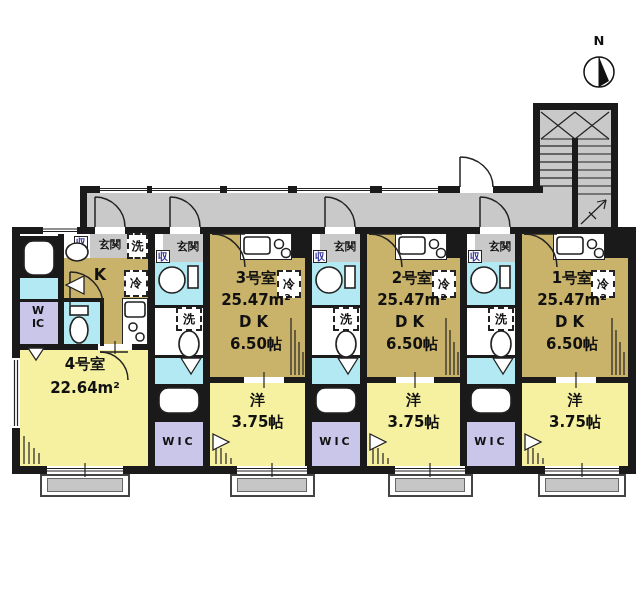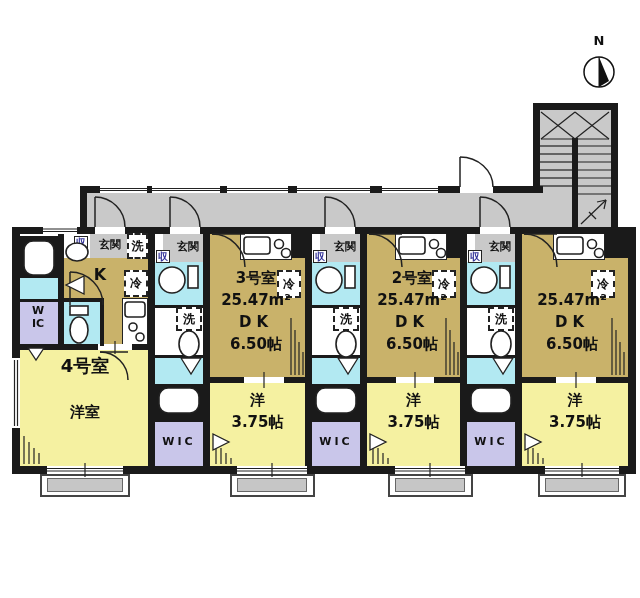--- a/index.html
+++ b/index.html
@@ -369,27 +369,28 @@
   <div class="lab" style="left:210px;top:392px;width:95px;font-size:15px;">洋</div>
   <div class="lab" style="left:210px;top:414px;width:95px;font-size:15px;">3.75帖</div>
 
   <div class="lab" style="left:367px;top:270px;width:90px;font-size:15px;">2号室</div>
   <div class="lab" style="left:367px;top:292px;width:90px;font-size:15px;">25.47m²</div>
   <div class="lab" style="left:367px;top:314px;width:90px;font-size:15px;letter-spacing:5px;">DK</div>
   <div class="lab" style="left:367px;top:336px;width:90px;font-size:15px;">6.50帖</div>
   <div class="lab" style="left:367px;top:392px;width:93px;font-size:15px;">洋</div>
   <div class="lab" style="left:367px;top:414px;width:93px;font-size:15px;">3.75帖</div>
 
+  <div class="lab" style="left:522px;top:270px;width:100px;font-size:15px;">1号室</div>
   <div class="lab" style="left:522px;top:292px;width:100px;font-size:15px;">25.47m²</div>
   <div class="lab" style="left:522px;top:314px;width:100px;font-size:15px;letter-spacing:5px;">DK</div>
   <div class="lab" style="left:522px;top:336px;width:100px;font-size:15px;">6.50帖</div>
   <div class="lab" style="left:522px;top:392px;width:106px;font-size:15px;">洋</div>
   <div class="lab" style="left:522px;top:414px;width:106px;font-size:15px;">3.75帖</div>
 
-  <div class="lab" style="left:30px;top:356px;width:110px;font-size:18px;">4号室</div>
-  <div class="lab" style="left:30px;top:404px;width:110px;font-size:15px;">洋室</div>
+  <div class="lab" style="left:30px;top:356px;width:110px;font-size:15px;">4号室</div>
+  <div class="lab" style="left:30px;top:380px;width:110px;font-size:15px;">22.64m²</div>
 
   <div class="lab" style="left:155px;top:436px;width:48px;font-size:11px;letter-spacing:3px;">WIC</div>
   <div class="lab" style="left:312px;top:436px;width:48px;font-size:11px;letter-spacing:3px;">WIC</div>
   <div class="lab" style="left:467px;top:436px;width:48px;font-size:11px;letter-spacing:3px;">WIC</div>
   <div class="lab" style="left:31px;top:304px;width:14px;font-size:11px;word-break:break-all;line-height:13px;white-space:normal;">WIC</div>
 
 </div>
 
 </body></html>

